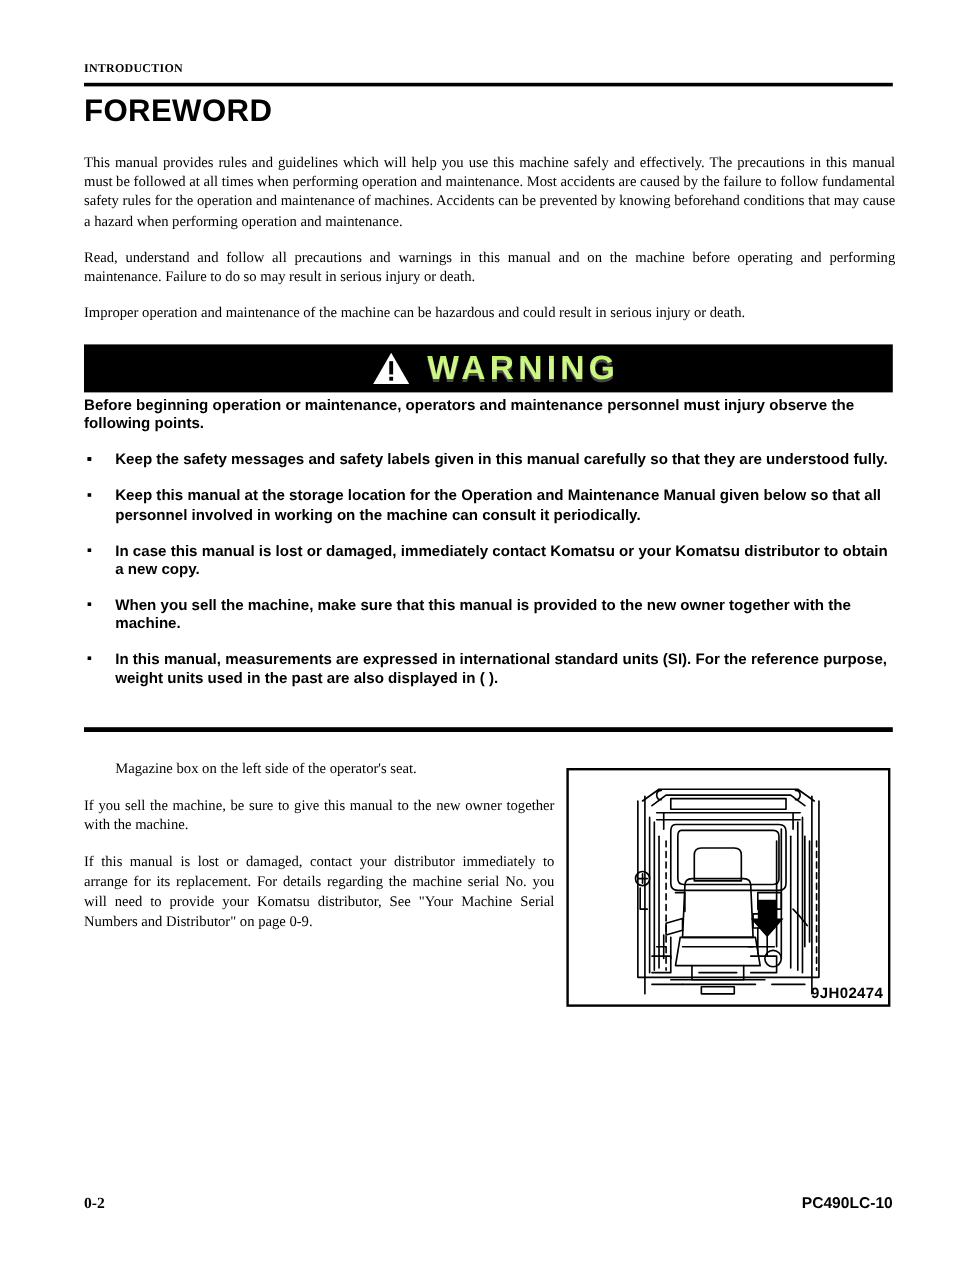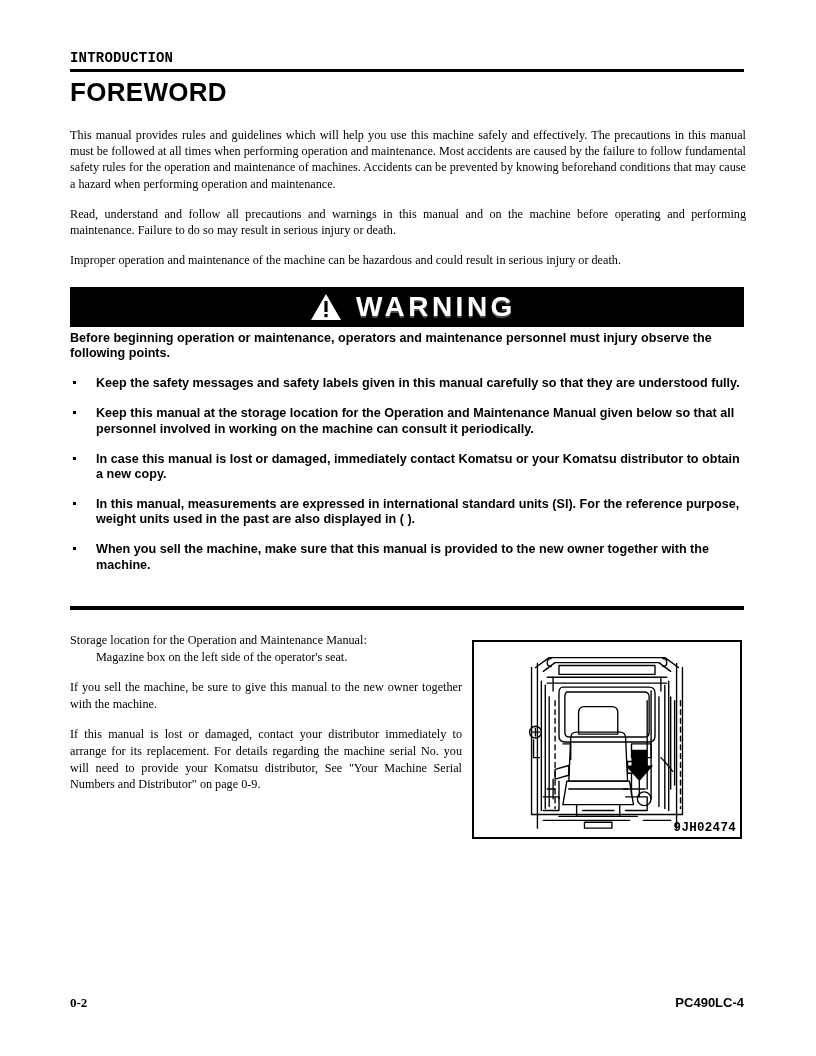--- a/index.html
+++ b/index.html
@@ -22,23 +22,23 @@
     left: 0; top: 0;
     width: 816px;
     height: 1056px;
   }
 
   
   .running-head {
     position: absolute;
     left: 70px;
     top: 50px;
-    font-family: Liberation Mono, monospace;
-    font-weight: bold;
-    font-size: 14px;
+    font-family: Liberation Serif, serif;
+    font-weight: bold;
+    font-size: 10px;
     letter-spacing: 0.2px;
     line-height: 16px;
   }
   .rule-head {
     position: absolute;
     left: 70px;
     top: 69px;
     width: 674px;
     height: 2.5px;
     background: #000;
@@ -91,21 +91,21 @@
   .warn-triangle {
     width: 32px;
     height: 28px;
     display: block;
   }
   .warning-word {
     font-family: "Liberation Sans", sans-serif;
     font-weight: bold;
     font-size: 28px;
     letter-spacing: 3.5px;
-    color: #ffffff;
+    color: #bef264;
     line-height: 28px;
     position: relative;
   }
   
   .warning-word::after {
     content: attr(data-ghost);
     position: absolute;
     left: 0; top: 2px;
     color: #ffffff;
     opacity: 0.28;
@@ -189,21 +189,21 @@
     position: absolute;
     left: 0; top: 0;
     width: 100%;
     height: 100%;
     display: block;
   }
   .figure-code {
     position: absolute;
     right: 4px;
     bottom: 2px;
-    font-family: Liberation Mono, monospace;
+    font-family: Liberation Sans, sans-serif;
     font-weight: bold;
     font-size: 12.5px;
     letter-spacing: 0.3px;
     line-height: 14px;
   }
 
   
   .footer-left {
     position: absolute;
     left: 70px;
@@ -263,34 +263,33 @@
       <li class="bullet-item">
         <span class="bullet-dot"></span>
         <span>Keep this manual at the storage location for the Operation and Maintenance Manual given below so that all personnel involved in working on the machine can consult it periodically.</span>
       </li>
       <li class="bullet-item">
         <span class="bullet-dot"></span>
         <span>In case this manual is lost or damaged, immediately contact Komatsu or your Komatsu distributor to obtain a new copy.</span>
       </li>
       <li class="bullet-item">
         <span class="bullet-dot"></span>
+        <span>When you sell the machine, make sure that this manual is provided to the new owner together with the machine.</span>
+      </li>
+      <li class="bullet-item">
+        <span class="bullet-dot"></span>
         <span>In this manual, measurements are expressed in international standard units (SI). For the reference purpose, weight units used in the past are also displayed in ( ).</span>
-      </li>
-      <li class="bullet-item">
-        <span class="bullet-dot"></span>
-        <span>When you sell the machine, make sure that this manual is provided to the new owner together with the machine.</span>
       </li>
     </ul>
   </div>
 
   <div class="rule-thick"></div>
 
   <div class="storage-block">
     <p class="no-just">
-      <span>Storage location for the Operation and Maintenance Manual:</span>
       <span class="storage-sub">Magazine box on the left side of the operator's seat.</span>
     </p>
     <p>If you sell the machine, be sure to give this manual to the new owner together with the machine.</p>
     <p>If this manual is lost or damaged, contact your distributor immediately to arrange for its replacement. For details regarding the machine serial No. you will need to provide your Komatsu distributor, See "Your Machine Serial Numbers and Distributor" on page 0-9.</p>
   </div>
 
   <div class="figure-box">
     <svg class="figure-svg" viewBox="0 0 270 199">
       <g fill="none" stroke="#000" stroke-width="1.4" stroke-linecap="round" stroke-linejoin="round">
 
@@ -361,15 +360,15 @@
       </g>
 
       <g>
         <polygon points="160,110 176,110 176,126 182,126 168,142 154,126 160,126" fill="#000000"></polygon>
       </g>
     </svg>
     <span class="figure-code">9JH02474</span>
   </div>
 
   <div class="footer-left">0-2</div>
-  <div class="footer-right">PC490LC-4</div>
+  <div class="footer-right">PC490LC-10</div>
 
 </div>
 
 </body></html>

